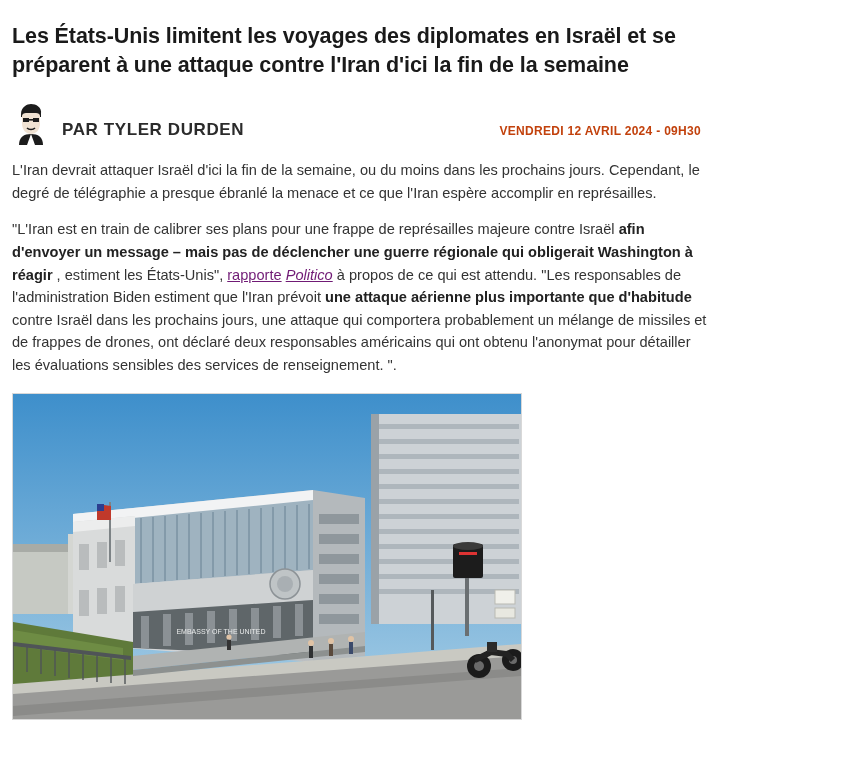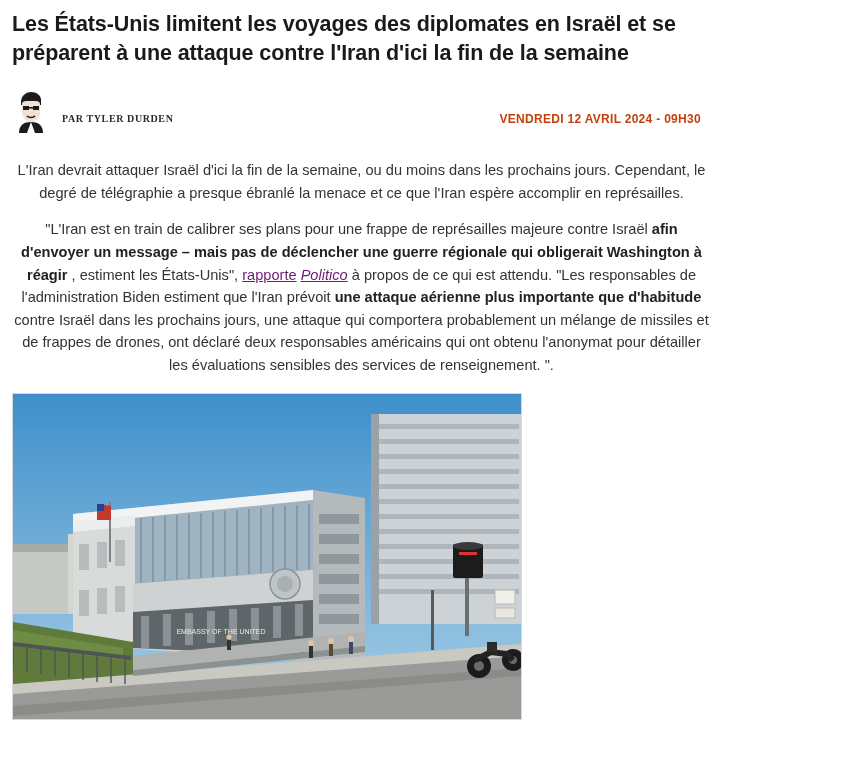--- a/index.html
+++ b/index.html
@@ -9,21 +9,21 @@
   }
   body {
     width: 861px;
     min-height: 771px;
     font-family: "Liberation Sans", sans-serif;
     color: #333333;
   }
   .page {
     width: 723px;
     box-sizing: border-box;
-    padding: 6px 12px 0 12px;
+    padding: 18px 12px 0 12px;
   }
   .headline {
     font-family: "Liberation Sans", sans-serif;
     font-size: 21.5px;
     font-weight: bold;
     line-height: 1.33;
     color: #1a1a1a;
     letter-spacing: -0.1px;
     margin: 4px 0 0 0;
     max-width: 840px;
@@ -42,41 +42,40 @@
   }
   .avatar {
     width: 38px;
     height: 44px;
     flex: 0 0 38px;
     position: relative;
     overflow: hidden;
   }
   .avatar svg { display: block; }
   .author {
-    font-family: Liberation Serif, serif;
-    font-size: 10px;
+    font-family: Liberation Sans, sans-serif;
+    font-size: 17px;
     font-weight: bold;
     letter-spacing: 0.6px;
     color: #2b2b2b;
     text-transform: uppercase;
     padding-top: 14px;
   }
   .pubdate {
     font-family: "Liberation Sans", sans-serif;
     font-size: 12px;
     font-weight: bold;
     letter-spacing: 0.3px;
     color: #c2410c;
     text-transform: uppercase;
     padding-top: 16px;
   }
   .body-copy {
-    margin-top: 26px;
+    margin-top: 14px;
     max-width: 830px;
-    text-align: center;
   }
   .body-copy p {
     font-family: "Liberation Sans", sans-serif;
     font-size: 14.6px;
     line-height: 1.55;
     color: #333333;
     margin: 0 0 14px 0;
   }
   .body-copy p:last-child { margin-bottom: 0; }
   .b { font-weight: bold; color: #222; }

